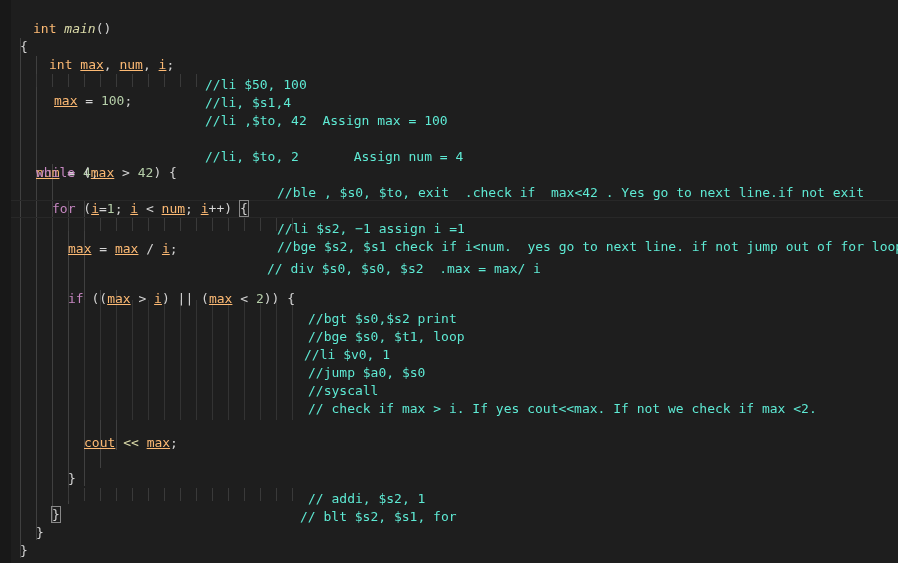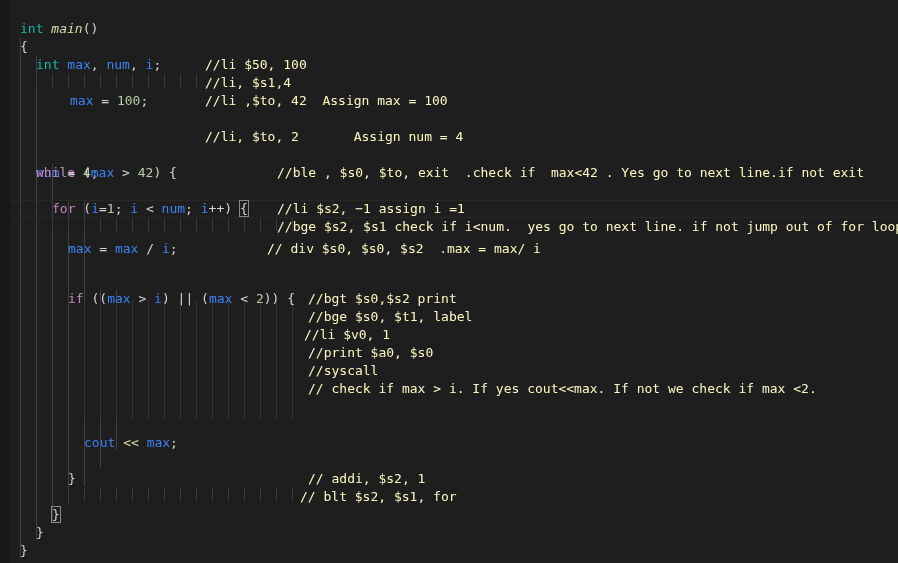--- a/index.html
+++ b/index.html
@@ -49,28 +49,28 @@
     position: absolute;
     left: 11px;
     right: 0;
     top: 0;
     bottom: 0;
     border-top: 1px solid #282828;
     border-bottom: 1px solid #282828;
     pointer-events: none;
   }
   
-  .kw      { color: #14b8a6; }  
+  .kw      { color: #fdba74; margin-left: 13px; }  
   .ctl     { color: #c586c0; }  
   .fn      { color: #dcdcaa; font-style: italic; }  
-  .var     { color: #3b82f6; }  
+  .var     { color: #fdba74; text-decoration: underline; }  
   .num     { color: #b5cea8; }  
   .op      { color: #d4d4d4; }  
   .opy     { color: #dcdcaa; }  
-  .cmt     { color: #fef9c3; }  
+  .cmt     { color: #5eead4; margin-top: 20px; }  
   .plain   { color: #d4d4d4; }
   
   .brmatch {
     outline: 1px solid #888888;
     outline-offset: 0px;
     background: transparent;
   }
   
   .guide {
     position: absolute;
@@ -151,35 +151,35 @@
       <div class="tick" style="left: 212px; top: 300px; height: 120px; background: rgb(51, 51, 51);"></div>
       <div class="tick" style="left: 228px; top: 300px; height: 120px; background: rgb(51, 51, 51);"></div>
       <div class="tick" style="left: 244px; top: 300px; height: 120px; background: rgb(51, 51, 51);"></div>
       <div class="tick" style="left: 260px; top: 300px; height: 120px; background: rgb(51, 51, 51);"></div>
       <div class="tick" style="left: 276px; top: 300px; height: 120px; background: rgb(51, 51, 51);"></div>
       <div class="tick" style="left: 292px; top: 300px; height: 120px; background: rgb(51, 51, 51);"></div>
       <div class="line" style="top: 20px;"><span style="position: absolute; left: 20px;"><span class="kw">int</span><span class="plain"> </span><span class="fn">main</span><span class="op">()</span></span></div>
       <div class="line" style="top: 38px;"><span style="position: absolute; left: 20px;"><span class="op">{</span></span></div>
       <div class="line" style="top: 56px;"><span style="position: absolute; left: 36px;"><span class="kw">int</span><span class="plain"> </span><span class="var">max</span><span class="op">, </span><span class="var">num</span><span class="op">, </span><span class="var">i</span><span class="op">;</span></span><span class="cmt" style="position: absolute; left: 205px;">//li $50, 100</span></div>
       <div class="line" style="top: 74px;"><span class="cmt" style="position: absolute; left: 205px;">//li, $s1,4</span></div>
-      <div class="line" style="top: 92px;"><span style="position: absolute; left: 50px; padding-left: 20px;"><span class="var">max</span><span class="op"> = </span><span class="num">100</span><span class="op">;</span></span><span class="cmt" style="position: absolute; left: 205px;">//li ,$to, 42  Assign max = 100</span></div>
+      <div class="line" style="top: 92px;"><span style="position: absolute; left: 34px; padding-left: 20px;"><span class="var">max</span><span class="op"> = </span><span class="num">100</span><span class="op">;</span></span><span class="cmt" style="position: absolute; left: 205px;">//li ,$to, 42  Assign max = 100</span></div>
       <div class="line" style="top: 110px;"></div>
       <div class="line" style="top: 128px;"><span style="position: absolute; left: 36px; margin-top: 36px;"><span class="var">num</span><span class="op"> = </span><span class="num">4</span><span class="op">;</span></span><span class="cmt" style="position: absolute; left: 205px;">//li, $to, 2       Assign num = 4</span></div>
       <div class="line" style="top: 146px;"></div>
       <div class="line" style="top: 164px;"><span style="position: absolute; left: 36px;"><span class="ctl">while</span><span class="op"> (</span><span class="var">max</span><span class="op"> &gt; </span><span class="num">42</span><span class="op">) {</span></span><span class="cmt" style="position: absolute; left: 277px;">//ble , $s0, $to, exit  .check if  max&lt;42 . Yes go to next line.if not exit</span></div>
       <div class="line" style="top: 182px;"></div>
       <div class="line current" style="top: 200px;"><span style="position: absolute; left: 52px;"><span class="ctl">for</span><span class="op"> (</span><span class="var">i</span><span class="op">=</span><span class="num">1</span><span class="op">; </span><span class="var">i</span><span class="op"> &lt; </span><span class="var">num</span><span class="op">; </span><span class="var">i</span><span class="op">++</span><span class="op">) </span><span class="op brmatch">{</span></span><span class="cmt" style="position: absolute; left: 277px;">//li $s2, −1 assign i =1</span></div>
       <div class="line" style="top: 218px;"><span class="cmt" style="position: absolute; left: 277px;">//bge $s2, $s1 check if i&lt;num.  yes go to next line. if not jump out of for loop.</span></div>
       <div class="line" style="top: 236px;"></div>
       <div class="line" style="top: 240px;"><span style="position: absolute; left: 68px;"><span class="var">max</span><span class="op"> = </span><span class="var">max</span><span class="op"> / </span><span class="var">i</span><span class="op">;</span></span><span class="cmt" style="position: absolute; left: 267px;">// div $s0, $s0, $s2  .max = max/ i</span></div>
       <div class="line" style="top: 272px;"></div>
       <div class="line" style="top: 290px;"><span style="position: absolute; left: 68px;"><span class="ctl">if</span><span class="op"> ((</span><span class="var">max</span><span class="op"> &gt; </span><span class="var">i</span><span class="op">) </span><span class="op">||</span><span class="op"> (</span><span class="var">max</span><span class="op"> &lt; </span><span class="num">2</span><span class="op">)) {</span></span><span class="cmt" style="position: absolute; left: 308px;">//bgt $s0,$s2 print</span></div>
-      <div class="line" style="top: 308px;"><span class="cmt" style="position: absolute; left: 308px;">//bge $s0, $t1, label</span></div>
+      <div class="line" style="top: 308px;"><span class="cmt" style="position: absolute; left: 308px;">//bge $s0, $t1, loop</span></div>
       <div class="line" style="top: 326px;"><span class="cmt" style="position: absolute; left: 304px;">//li $v0, 1</span></div>
-      <div class="line" style="top: 344px;"><span class="cmt" style="position: absolute; left: 308px;">//print $a0, $s0</span></div>
+      <div class="line" style="top: 344px;"><span class="cmt" style="position: absolute; left: 308px;">//jump $a0, $s0</span></div>
       <div class="line" style="top: 362px; text-decoration: underline;"><span class="cmt" style="position: absolute; left: 308px;">//syscall</span></div>
       <div class="line" style="top: 380px;"><span class="cmt" style="position: absolute; left: 308px;">// check if max &gt; i. If yes cout&lt;&lt;max. If not we check if max &lt;2.</span></div>
       <div class="line" style="top: 416px;"></div>
       <div class="line" style="top: 434px;"><span style="position: absolute; left: 84px;"><span class="var">cout</span><span class="plain"> </span><span class="opy">&lt;&lt;</span><span class="plain"> </span><span class="var">max</span><span class="op">;</span></span></div>
       <div class="line" style="top: 452px;"></div>
       <div class="line" style="top: 470px;"><span style="position: absolute; left: 68px;"><span class="op">}</span></span><span class="cmt" style="position: absolute; left: 308px;">// addi, $s2, 1</span></div>
       <div class="line" style="top: 488px;"><span class="cmt" style="position: absolute; left: 300px;">// blt $s2, $s1, for</span></div>
       <div class="line" style="top: 506px;"><span style="position: absolute; left: 52px;"><span class="op brmatch">}</span></span></div>
       <div class="line" style="top: 524px;"><span style="position: absolute; left: 36px;"><span class="op">}</span></span></div>
       <div class="line" style="top: 542px;"><span style="position: absolute; left: 20px;"><span class="op">}</span></span></div>

